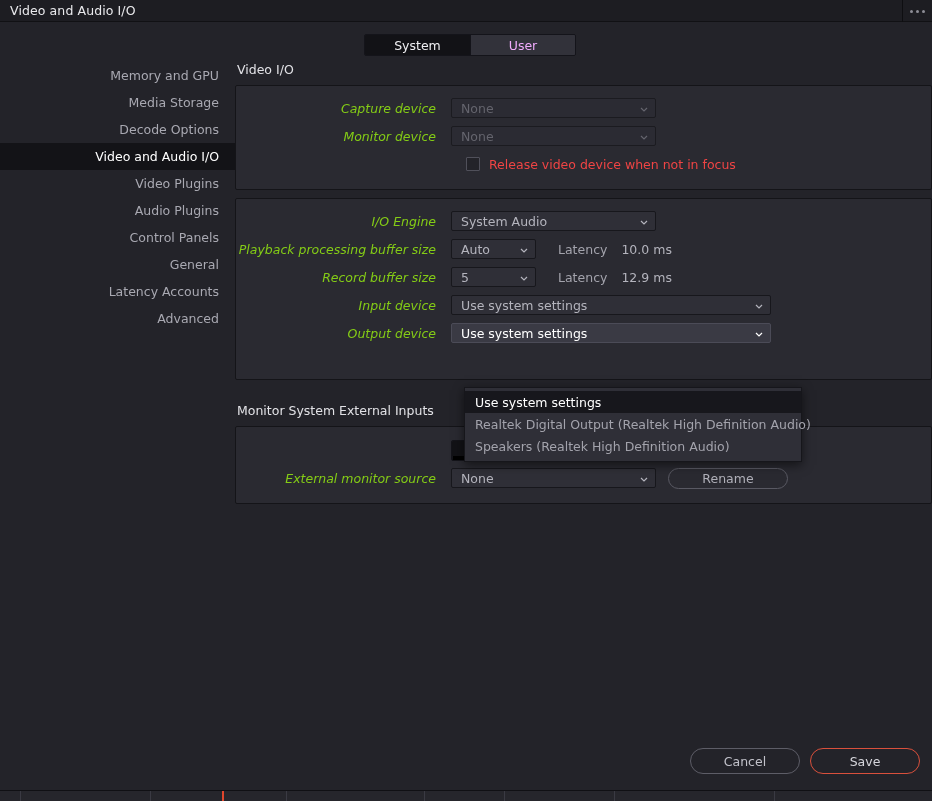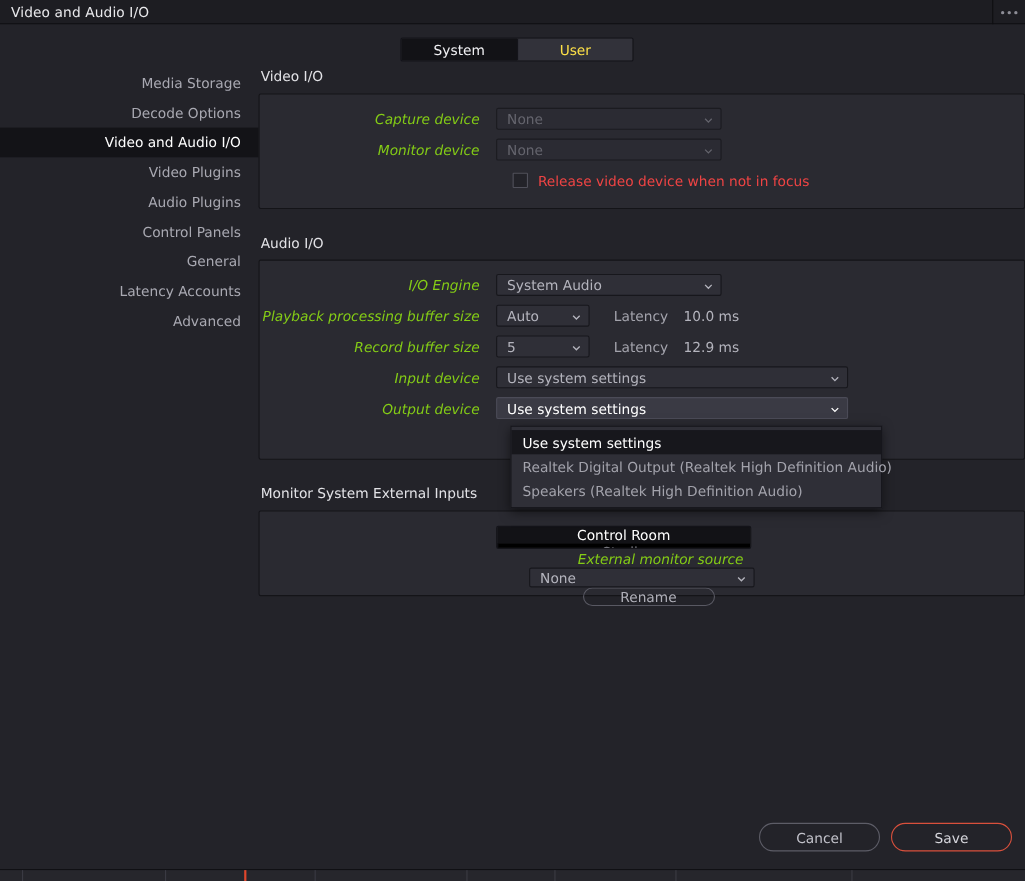--- a/index.html
+++ b/index.html
@@ -45,21 +45,21 @@
     height: 22px;
     border: 1px solid #14141a;
     border-radius: 2px;
     overflow: hidden;
   }
   .seg-top .seg {
     width: 105px; height: 20px;
     display: flex; align-items: center; justify-content: center;
     font-size: 12.5px;
     background: #32323a;
-    color: #fde047;
+    color: #f0abfc;
   }
   .seg-top .seg.active { background: #121216; color: #f0f0f3; }
   .seg-top .seg + .seg { border-left: 1px solid #14141a; }
 
   
   .sidebar {
     position: absolute; left: 0; top: 62px;
     width: 235px;
   }
   .side-item {
@@ -227,20 +227,21 @@
         </span>
     </div>
   </div>
 
   <div class="seg-top">
     <div class="seg active">System</div>
     <div class="seg">User</div>
   </div>
 
   <div class="sidebar">
+    <div class="side-item">Memory and GPU</div>
     <div class="side-item">Media Storage</div>
     <div class="side-item">Decode Options</div>
     <div class="side-item active">Video and Audio I/O</div>
     <div class="side-item">Video Plugins</div>
     <div class="side-item">Audio Plugins</div>
     <div class="side-item">Control Panels</div>
     <div class="side-item">General</div>
     <div class="side-item">Latency Accounts</div>
     <div class="side-item">Advanced</div>
   </div>
@@ -273,21 +274,20 @@
           </span>
         </div>
       </div>
 
       <div class="cbx-row" style="padding-left:230px;">
         <div class="cbx"></div>
         <div class="cbx-label">Release video device when not in focus</div>
       </div>
     </div>
 
-    <div class="sect-title" style="margin-top:23px;">Audio I/O</div>
     <div class="panel" style="margin-top:8px; height:182px; padding-top:8px;">
 
       <div class="row">
         <div class="row-label">I/O Engine</div>
         <div class="combo w-lg">
           <span class="cv">System Audio</span>
           <span class="chev">
             <svg width="10" height="10" viewBox="0 0 10 10">
                 <path d="M2 4 L5 7 L8 4" fill="none" stroke="#b4b4bd" stroke-width="1.2"></path>
               </svg>
@@ -352,21 +352,21 @@
     <div class="panel" style="margin-top:8px; height:78px; padding-top:10px;">
 
       <div class="row" style="height:26px;">
         <div class="row-label"></div>
         <div class="seg-cr">
           <div class="seg active">Control Room</div>
           <div class="seg">Studio</div>
         </div>
       </div>
 
-      <div class="row" style="height:30px;flex-direction:column;">
+      <div class="row" style="height:30px;">
         <div class="row-label">External monitor source</div>
         <div class="combo w-lg">
           <span class="cv">None</span>
           <span class="chev">
             <svg width="10" height="10" viewBox="0 0 10 10">
                 <path d="M2 4 L5 7 L8 4" fill="none" stroke="#b4b4bd" stroke-width="1.2"></path>
               </svg>
           </span>
         </div>
         <div class="btn-pill" style="margin-left:12px;">Rename</div>

